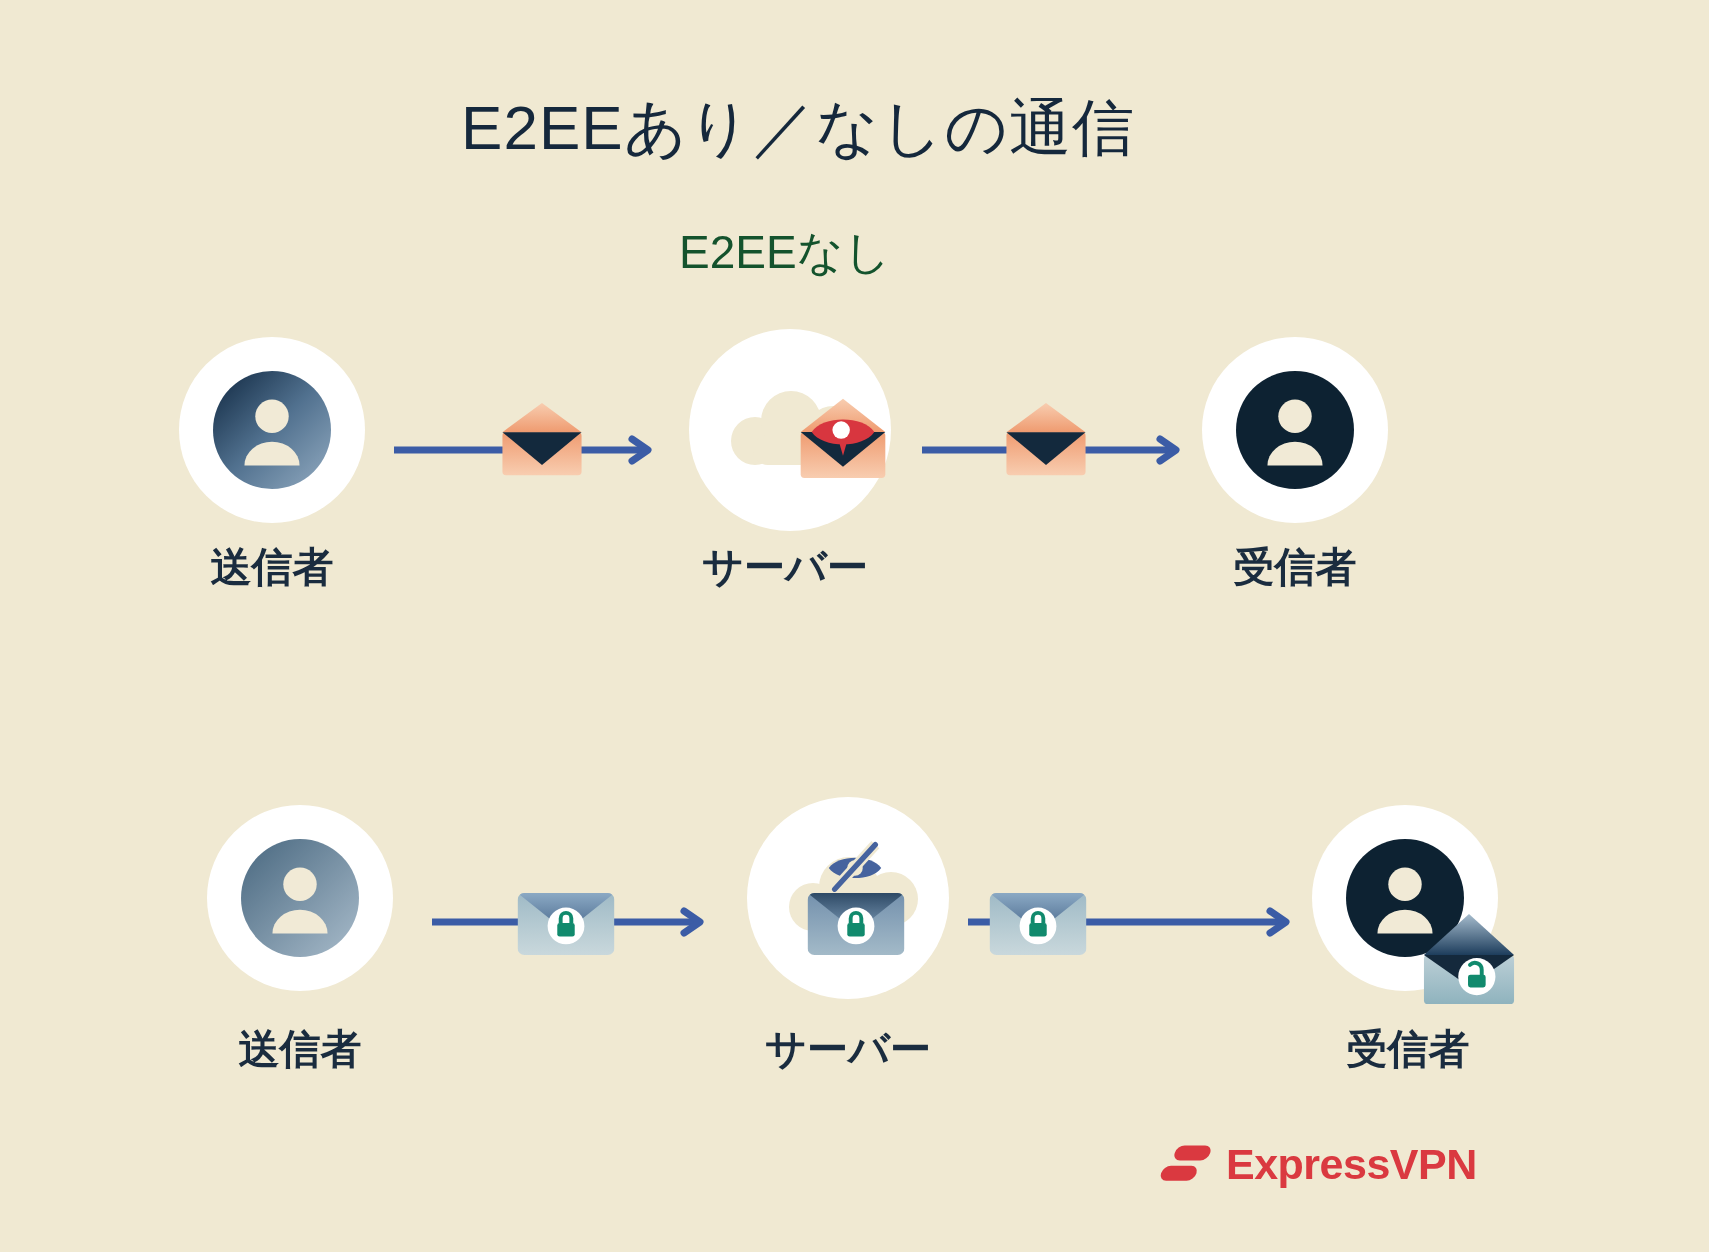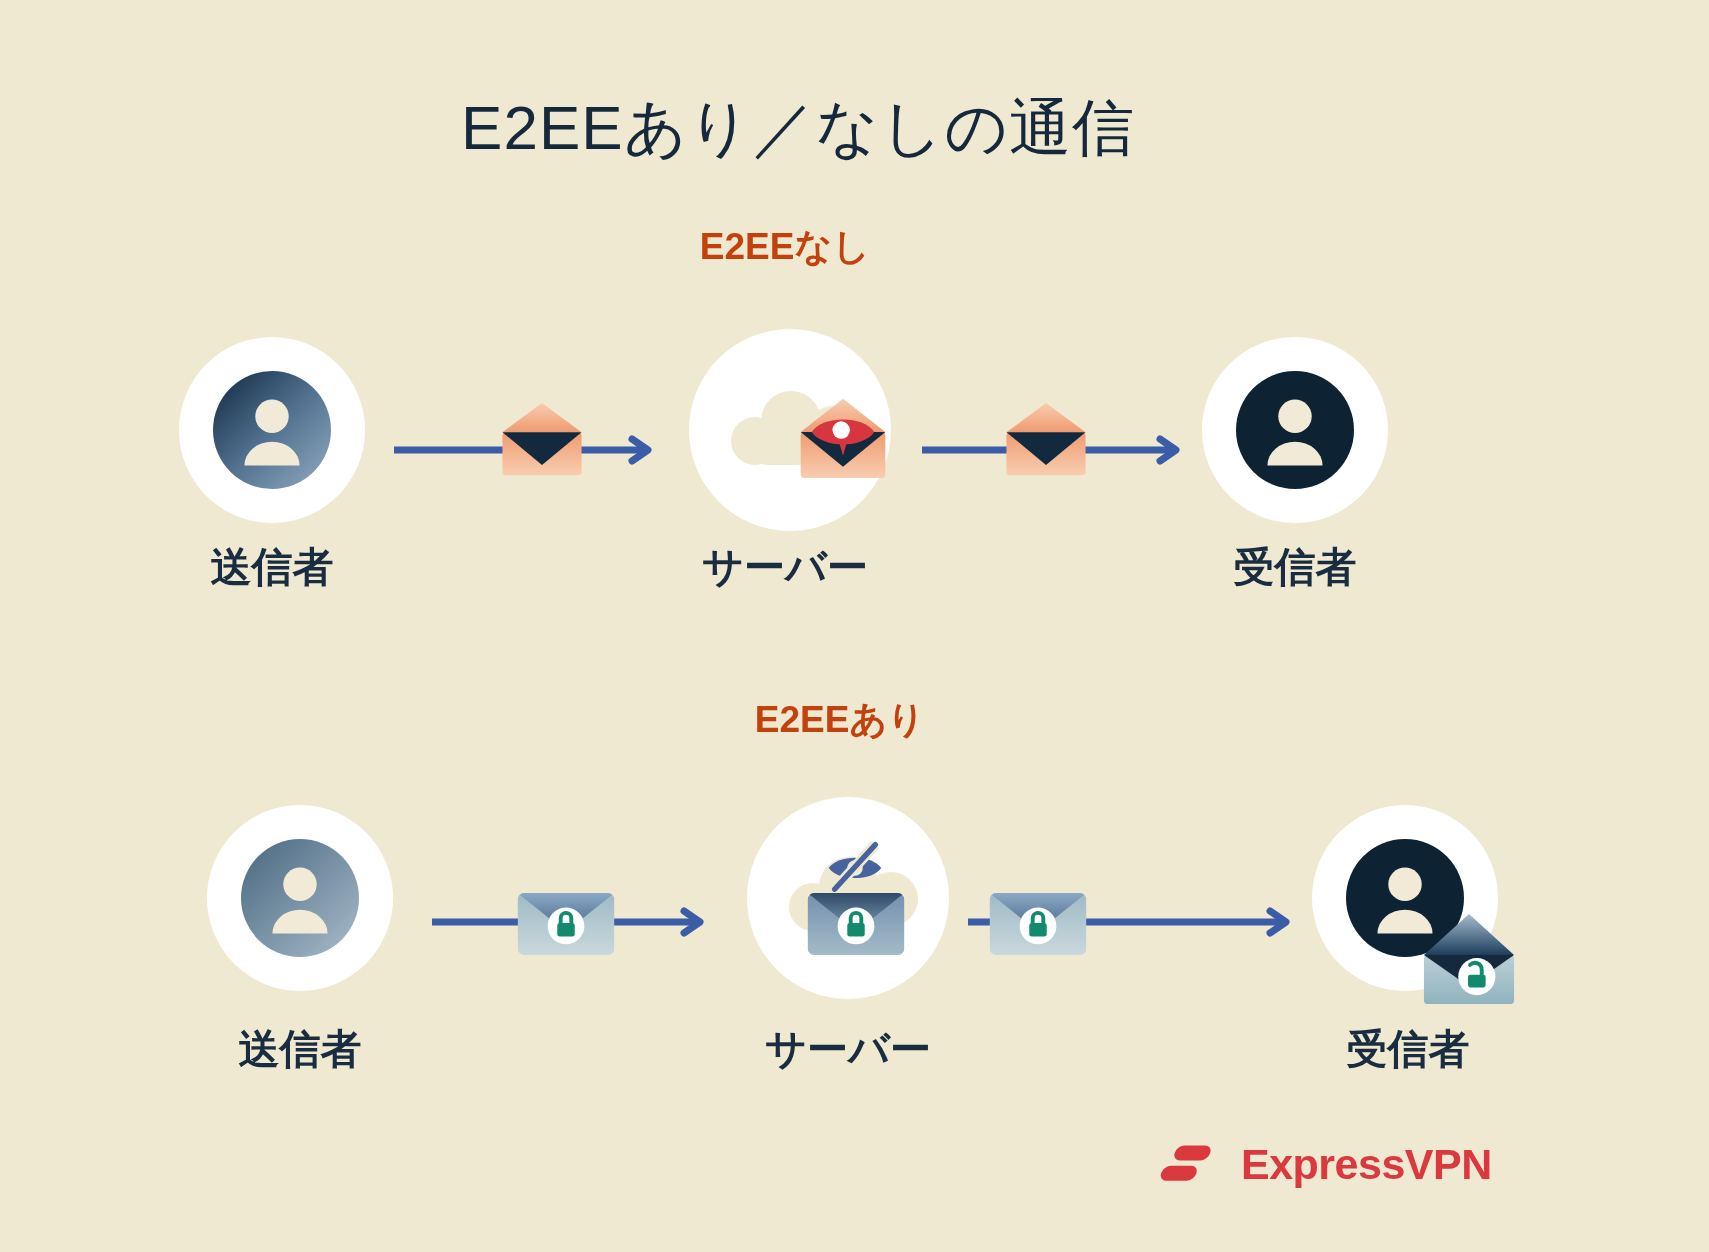--- a/index.html
+++ b/index.html
@@ -6,40 +6,40 @@
   * { margin:0; padding:0; box-sizing:border-box; }
   html,body { background:#f0e9d2; }
   body { font-family:"Liberation Sans","DejaVu Sans",sans-serif; color:#1a2c3f; }
   .canvas { position:relative; width:1709px; height:1252px; background:#f0e9d2; overflow:hidden; }
 
   .title {
     position:absolute; left:0; top:86px; width:1580px; text-align:center;
     font-size:62px; font-weight:500; letter-spacing:1px; color:#15283c;padding-left:16px;
   }
   .sec-heading {
-    position:absolute; text-align:center; font-size:37px; font-weight:700; color:#c2410c;
+    position:absolute; text-align:center; font-size:46px; font-weight:400; color:#14532d;
   }
   .heading-1 { left:0; top:222px; width:1570px; }
   .heading-2 { left:0; top:695px; width:1680px; }
 
   .halo { position:absolute; background:#ffffff; border-radius:50%; }
   .halo > svg { position:absolute; }
 
   .node-label {
     position:absolute; width:300px; text-align:center;
     font-size:41px; font-weight:700; color:#1a2c3f;
   }
 
   .arrow { position:absolute; z-index:1; }
   .on-arrow { position:absolute; z-index:2; }
   .overlay-env { position:absolute; z-index:6; }
 
   .brand {
     position:absolute; left:1150px; top:1136px; height:56px;
-    display:flex; align-items:center; gap:29px;
+    display:flex; align-items:center; gap:14px;
   }
   .brand-word {
     font-size:43px; font-weight:700; letter-spacing:-0.5px; color:#da3940;
   }
 </style>
 </head>
 <body>
 
 <div class="canvas">
 
@@ -147,21 +147,20 @@
       <circle cx="60" cy="60" r="60" fill="#0d2232"></circle>
       <circle cx="60" cy="46" r="17" fill="#f1ead6"></circle>
       <path d="M32 96 a28 24 0 0 1 56 0 Z" fill="#f1ead6"></path>
     </svg>
   </div>
 
   <div class="node-label" style="left:122px; top:540px;">送信者</div>
   <div class="node-label" style="left:635px; top:540px;">サーバー</div>
   <div class="node-label" style="left:1145px; top:540px;">受信者</div>
 
-  <div class="sec-heading heading-2">E2EEあり</div>
 
   <div class="halo" style="left:207px; top:805px; width:186px; height:186px;">
     <svg width="118" height="118" viewBox="0 0 120 120" style="left:34px; top:34px;">
       <circle cx="60" cy="60" r="60" fill="url(#gradSenderBottom)"></circle>
       <circle cx="60" cy="46" r="17" fill="#f1ead6"></circle>
       <path d="M32 96 a28 24 0 0 1 56 0 Z" fill="#f1ead6"></path>
     </svg>
   </div>
 
   <svg class="arrow" style="left:430px; top:907px;" width="278" height="30" viewBox="0 0 278 30">

